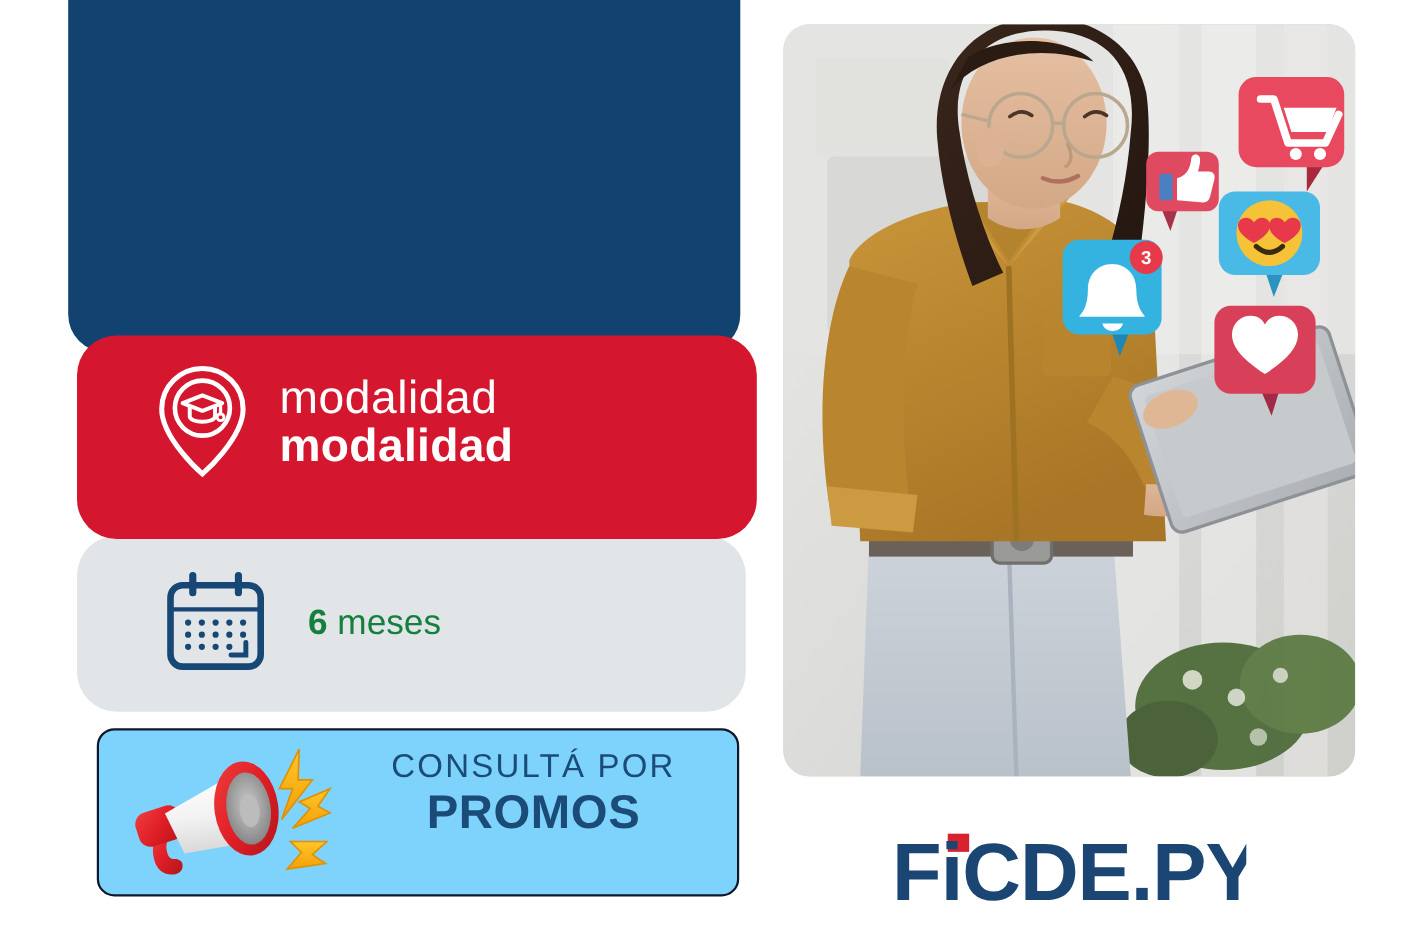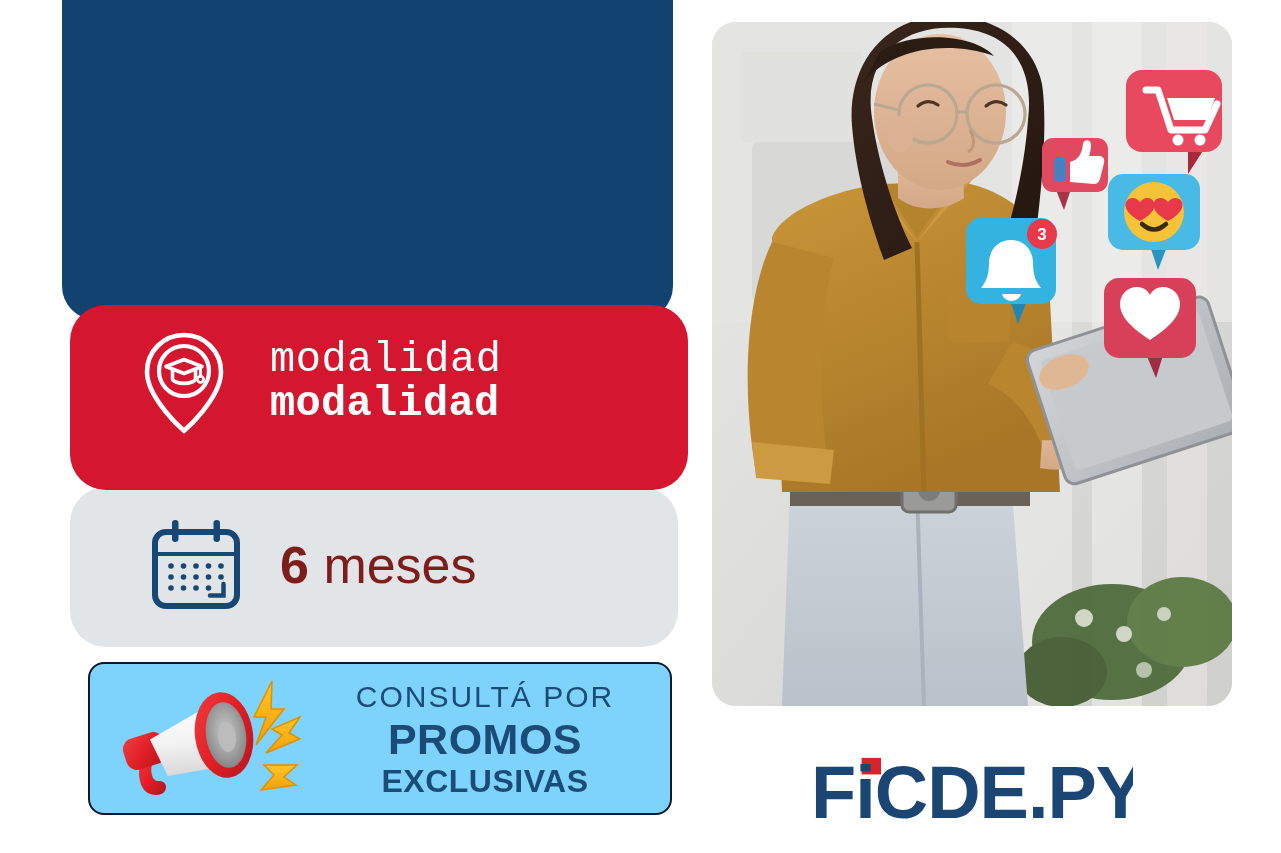--- a/index.html
+++ b/index.html
@@ -21,36 +21,36 @@
     color:#ffffff;font-size:51px;font-weight:700;line-height:1.14;
     letter-spacing:0.5px;
   }
   .headline .l2{display:block;}
 
   .panel-red{
     position:absolute;left:70px;top:305px;width:618px;height:185px;
     background:#d4162f;border-radius:36px;z-index:4;
   }
   .panel-red .inner{
-    position:absolute;left:72px;top:26px;display:flex;align-items:center;gap:44px;font-family:Liberation Mono, monospace;
+    position:absolute;left:72px;top:26px;display:flex;align-items:center;gap:28px;
   }
   .pin-icon{width:84px;height:104px;flex:none;}
   .mod-text{color:#fff;line-height:1.04;}
   .mod-text .t1{display:block;font-size:42px;font-weight:400;letter-spacing:0.5px;}
   .mod-text .t2{display:block;font-size:42px;font-weight:700;letter-spacing:0.3px;}
 
   .panel-gray{
     position:absolute;left:70px;top:487px;width:608px;height:160px;
     background:#e2e5e7;border-radius:36px;z-index:2;
   }
   .panel-gray .inner{
     position:absolute;left:76px;top:28px;display:flex;align-items:center;gap:34px;
   }
   .cal-icon{width:100px;height:100px;flex:none;}
-  .dur-text{color:#7f1d1d;font-size:52px;line-height:1;}
+  .dur-text{color:#15803d;font-size:32px;line-height:1;}
   .dur-text b{font-weight:700;}
   .dur-text span{font-weight:400;}
 
   .promo-box{
     position:absolute;left:88px;top:662px;width:584px;height:153px;
     background:#7dd3fc;border:2px solid #0f172a;border-radius:16px;z-index:5;
     box-sizing:border-box;
   }
   .mega-icon{position:absolute;left:14px;top:9px;width:205px;height:135px;}
   .promo-text{
@@ -174,21 +174,20 @@
         <ellipse cx="123" cy="64" rx="9" ry="15" fill="#bcbcbc" transform="rotate(-8 123 64)"></ellipse>
 
         <path d="M168 8 L150 44 L162 44 L152 72 L180 36 L167 36 Z" fill="url(#bolt)" stroke="#e09000" stroke-width="1.5"></path>
         <path d="M196 44 L168 56 L178 62 L162 80 L196 66 L185 60 Z" fill="url(#bolt)" stroke="#e09000" stroke-width="1.5"></path>
         <path d="M193 92 L160 92 L170 102 L157 117 L192 112 L180 104 Z" fill="url(#bolt)" stroke="#e09000" stroke-width="1.5"></path>
       </svg>
     </span>
     <div class="promo-text">
       <span class="p1">CONSULTÁ POR</span>
       <span class="p2">PROMOS</span>
-      <span class="p3">EXCLUSIVAS</span>
     </div>
   </div>
 
   <div class="photo">
     <svg viewBox="0 0 520 684" xmlns="http://www.w3.org/2000/svg">
       <defs>
         <linearGradient id="bg" x1="0" y1="0" x2="1" y2="1">
           <stop offset="0" stop-color="#e9e9e7"></stop>
             <stop offset="0.5" stop-color="#dcdcda"></stop>
             <stop offset="1" stop-color="#cfcfcc"></stop>

